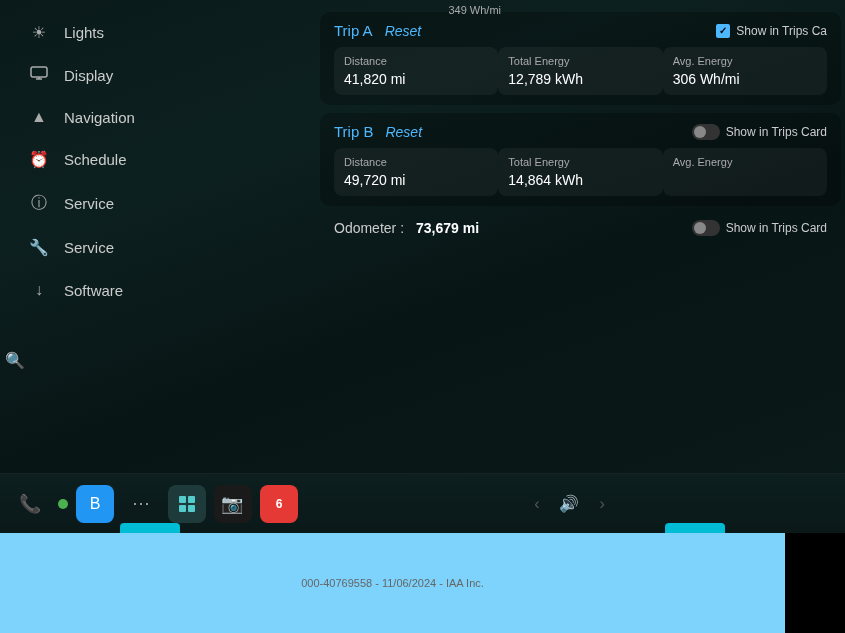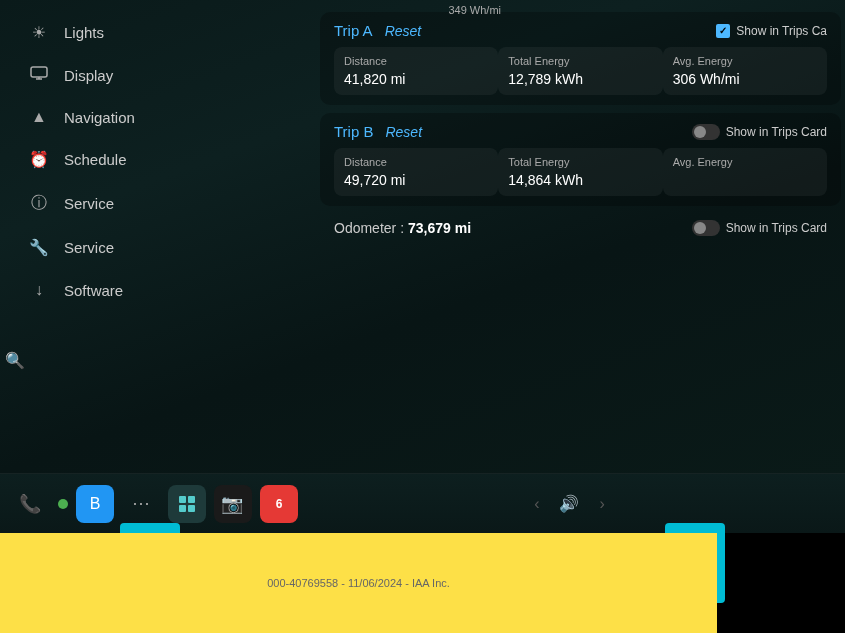--- a/index.html
+++ b/index.html
@@ -188,21 +188,21 @@
       font-weight: 500;
     }
 
     
     .odometer-row {
       display: flex;
       align-items: center;
       padding: 6px 14px;
       color: #ccc;
       font-size: 14px;
-      gap: 4px;
+      gap: 12px;
     }
 
     .odometer-value {
       color: #fff;
       font-weight: 600;
     }
 
     .odometer-show-right {
       margin-left: auto;
       display: flex;
@@ -292,23 +292,23 @@
     .volume-icon {
       color: #aaa;
       font-size: 16px;
     }
 
     
     .bottom-bar {
       position: absolute;
       bottom: 0;
       left: 0;
-      width: 717px;
+      width: 785px;
       height: 100px;
-      background: #fde047;
+      background: #7dd3fc;
       display: flex;
       flex-direction: column;
       align-items: center;
       justify-content: center;
       gap: 4px;
     }
 
     
     .stand-left {
       position: absolute;

